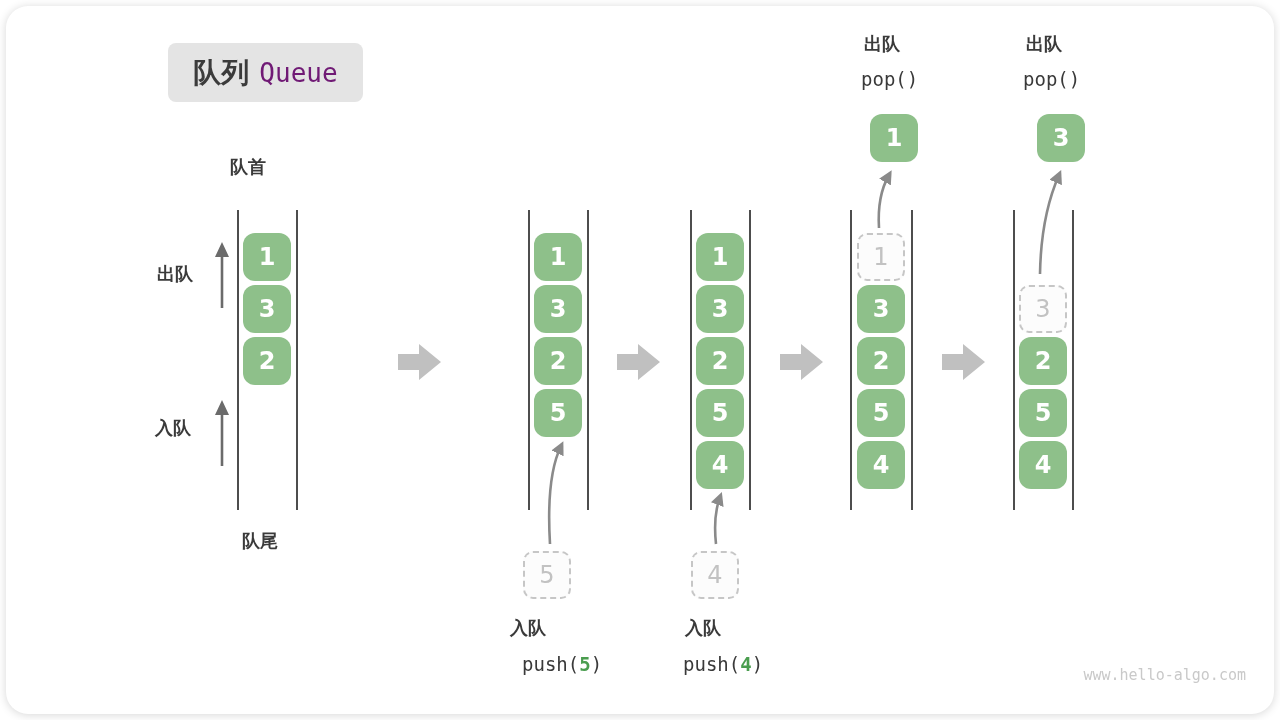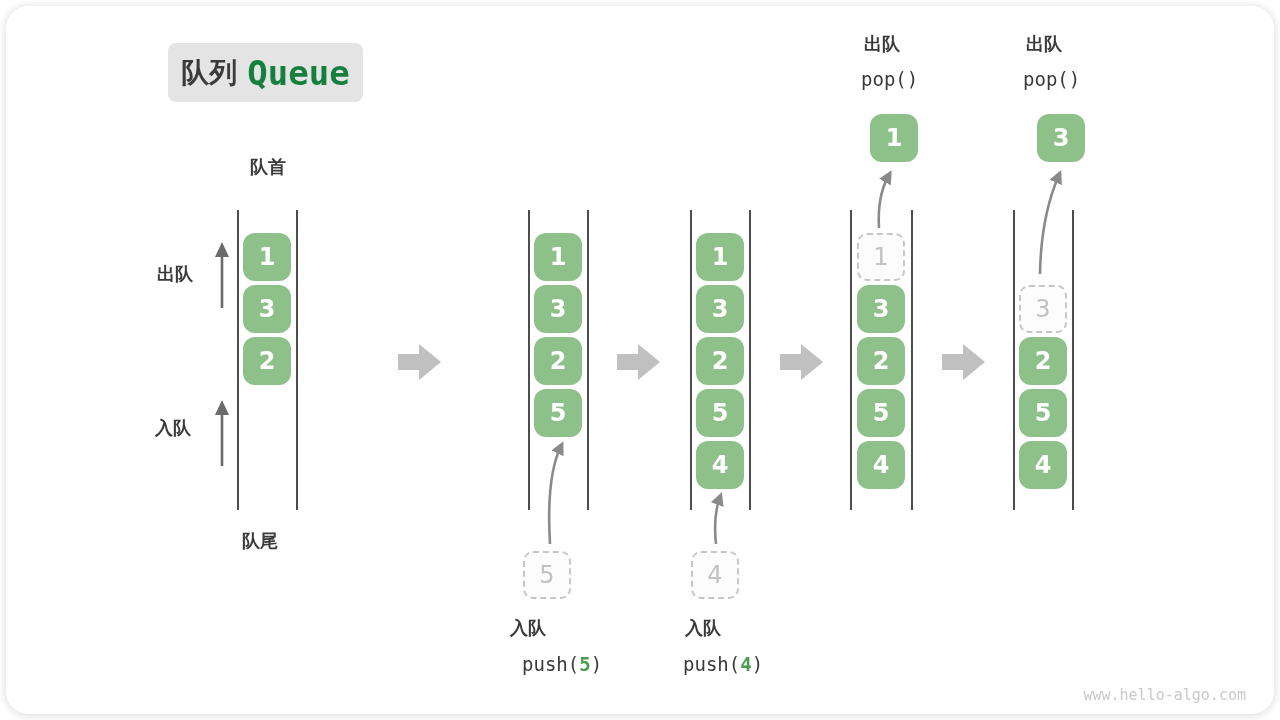--- a/index.html
+++ b/index.html
@@ -13,53 +13,53 @@
     background:#ffffff; border-radius:22px;
     box-shadow:0 1px 10px rgba(0,0,0,0.16);
   }
   .abs { position:absolute; }
   .title-box {
     left:168px; top:43px; width:195px; height:59px;
     background:#e4e4e4; border-radius:8px;
     display:flex; align-items:center; justify-content:center; gap:10px;
   }
   .title-zh { font-size:28px; font-weight:bold; color:#3b3b3b; }
-  .title-en { font-size:34px; color:#15803d; font-family:"DejaVu Sans Mono", monospace;font-weight:bold; }
+  .title-en { font-size:26px; color:#701a75; font-family:"DejaVu Sans Mono", monospace; }
   .zh-label { font-size:18px; font-weight:bold; color:#3a3a3a; white-space:nowrap; }
   .mono { font-family:"DejaVu Sans Mono", monospace; font-size:19px; color:#3a3a3a; white-space:nowrap; }
   .mono .arg { color:var(--accent); font-weight:bold; }
   .vline { position:absolute; width:2px; background:#4d4d4d; }
   .cell {
     position:absolute; width:48px; height:48px; border-radius:12px;
     background:var(--green); color:#fff; font-size:24px; font-weight:bold;
     display:flex; align-items:center; justify-content:center;
     font-family:"DejaVu Sans", sans-serif;
   }
   .cell.dashed {
     background:#fcfcfc; border:2px dashed #c6c6c6; color:#c2c2c2;
     border-radius:10px; font-weight:normal; font-size:24px;
   }
   .watermark {
-    right:34px; bottom:16px; font-family:"DejaVu Sans Mono", monospace;
+    right:34px; bottom:36px; font-family:"DejaVu Sans Mono", monospace;
     font-size:15px; color:#c9c9c9;
   }
   svg { position:absolute; overflow:visible; }
 </style>
 </head>
 <body>
 
 <div class="page">
   <div class="card"></div>
 
   <div class="abs title-box">
     <span class="title-zh">队列</span>
     <span class="title-en">Queue</span>
   </div>
 
-  <div class="abs zh-label" style="left:250px; top:155px;">队首</div>
+  <div class="abs zh-label" style="left:230px; top:155px;">队首</div>
   <div class="abs zh-label" style="left:242px; top:529px;text-align:center;">队尾</div>
 
   <div class="abs zh-label" style="left:157px; top:262px;">出队</div>
   <svg style="left:210px; top:240px;" width="24" height="72">
     <line x1="12" y1="68" x2="12" y2="14" stroke="#6b6b6b" stroke-width="2.6"></line>
     <polygon points="12,2 5,17 19,17" fill="#6b6b6b"></polygon>
   </svg>
   <div class="abs zh-label" style="left:155px; top:416px;">入队</div>
   <svg style="left:210px; top:398px;" width="24" height="72">
     <line x1="12" y1="68" x2="12" y2="14" stroke="#6b6b6b" stroke-width="2.6"></line>

